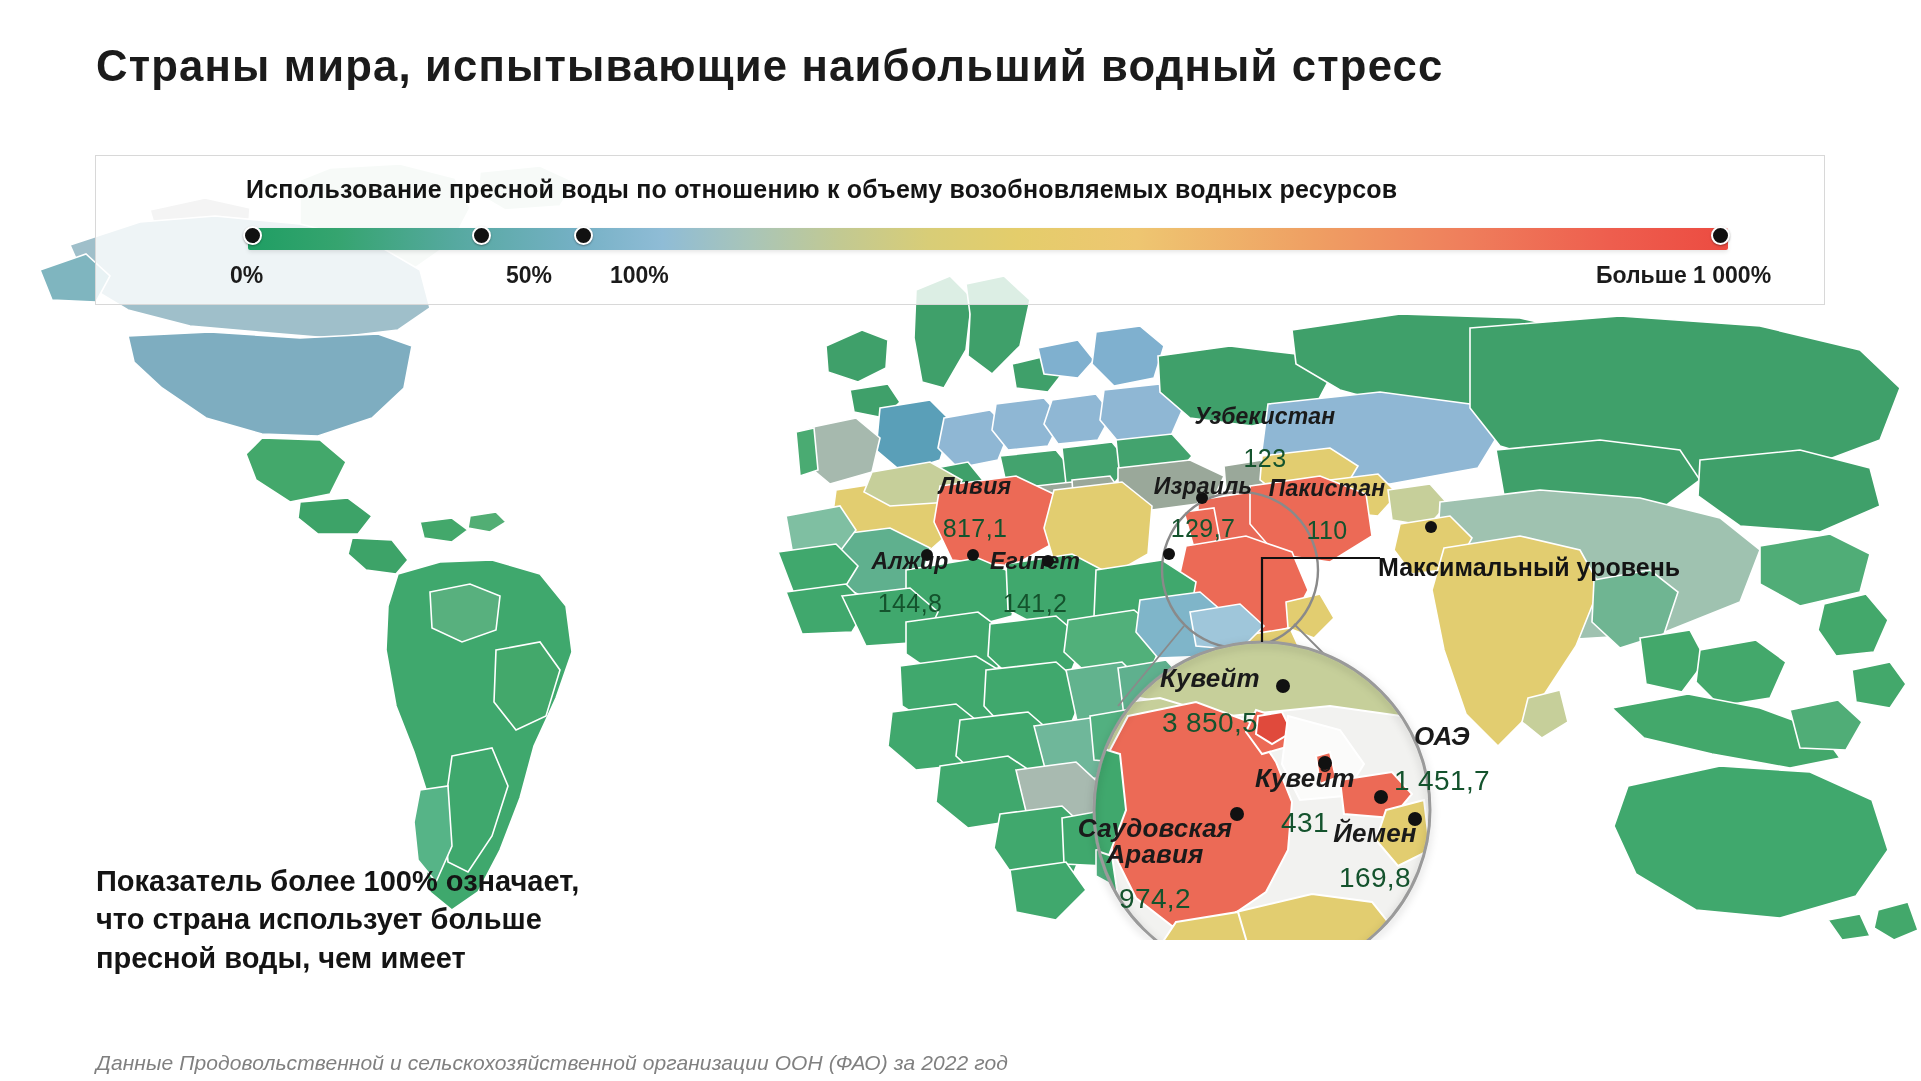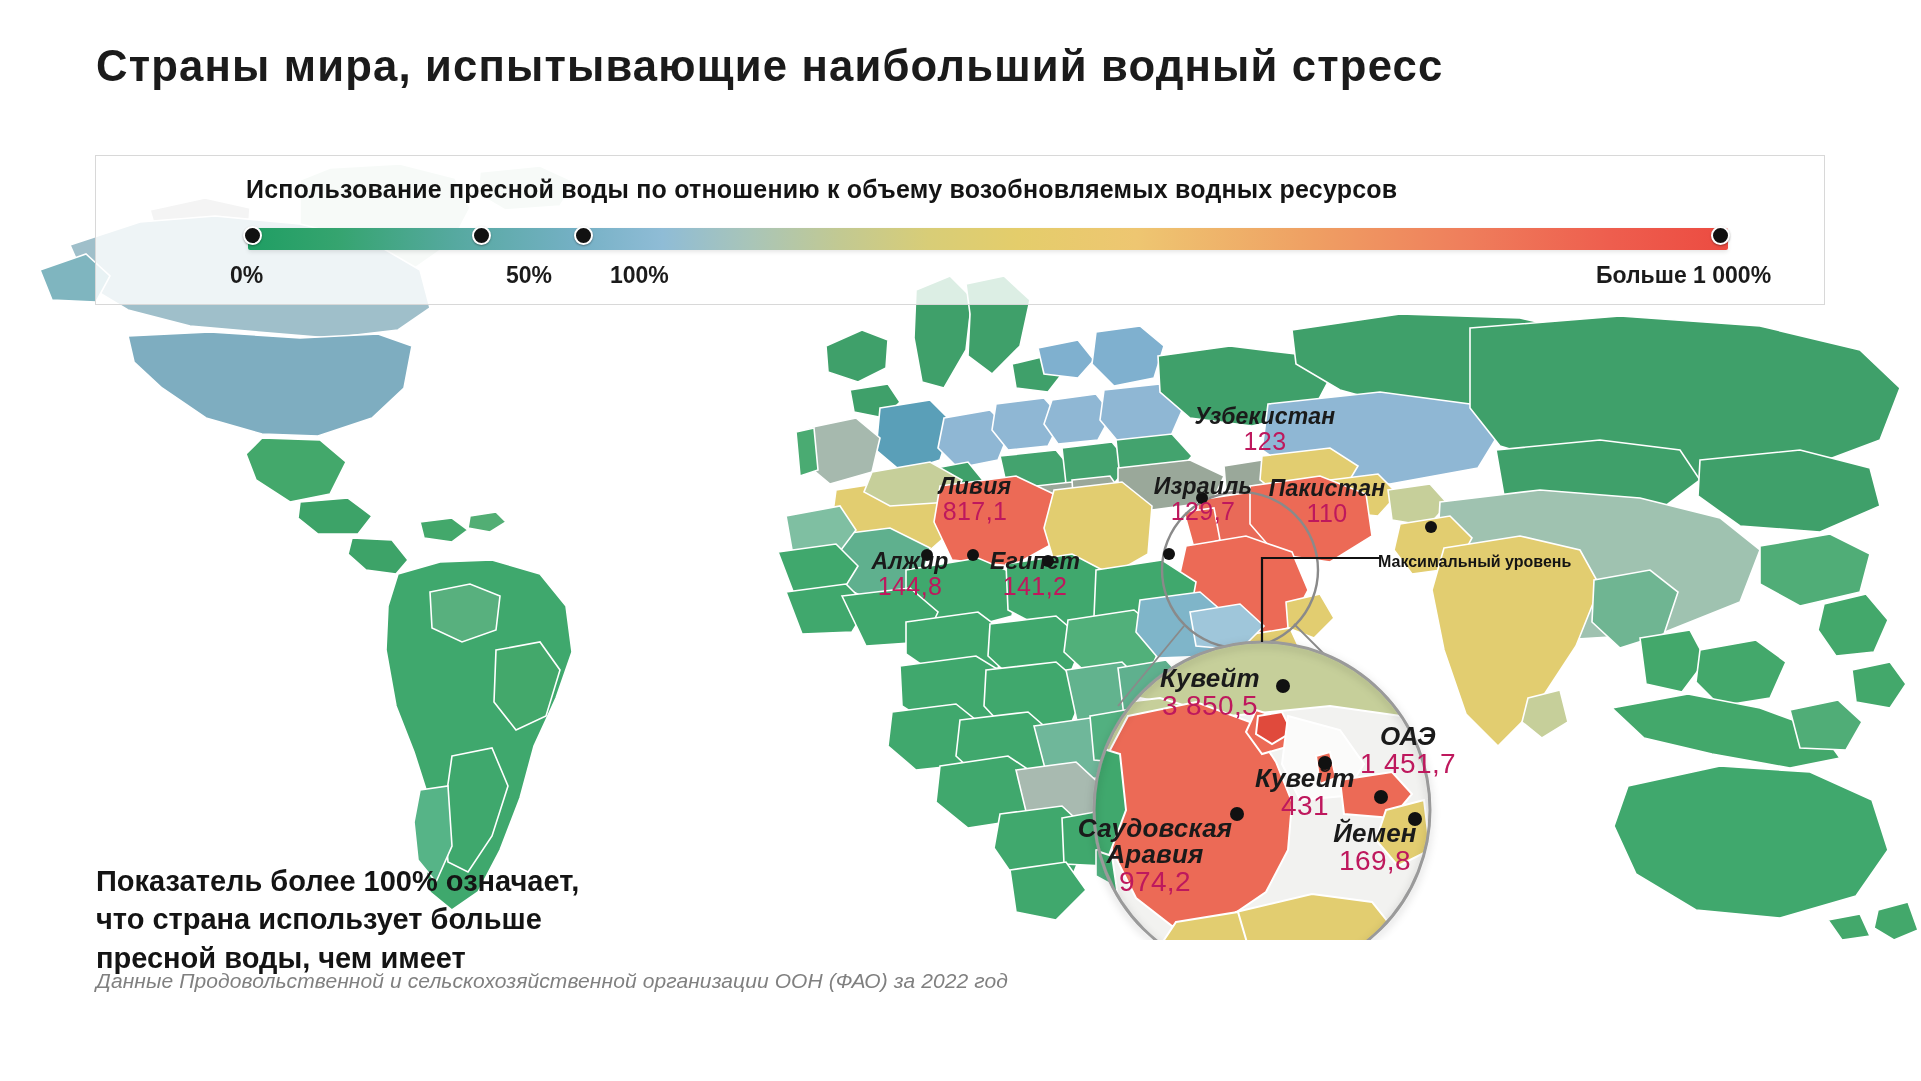--- a/index.html
+++ b/index.html
@@ -67,43 +67,43 @@
     white-space:nowrap;
   }
 
   
   .clabel{position:absolute;text-align:center;white-space:nowrap;line-height:1.0;}
   .clabel .nm{
     font-size:23px;font-style:italic;font-weight:700;color:#1a1a1a;
     display:block;letter-spacing:.2px;
   }
   .clabel .vl{
-    font-size:25px;color:#be185d;display:block;margin-top:1px;letter-spacing:.4px;
+    font-size:25px;color:#14532d;display:block;margin-top:18px;letter-spacing:.4px;
   }
   .pt{position:absolute;width:12px;height:12px;border-radius:50%;background:#111;}
 
   
   .ilabel .nm{font-size:26px;}
   .ilabel .vl{font-size:28px;}
 
   
   .callout{
     position:absolute;left:1378px;top:552px;width:470px;
-    font-size:16px;font-weight:700;line-height:1.24;color:#141414;
+    font-size:25px;font-weight:700;line-height:1.24;color:#141414;
   }
 
   
   .note{
     position:absolute;left:96px;top:862px;width:540px;
     font-size:29px;font-weight:700;line-height:1.32;color:#141414;
   }
 
   
   .source{
-    position:absolute;left:96px;top:969px;
+    position:absolute;left:96px;top:1051px;
     font-size:21px;font-style:italic;color:#808080;letter-spacing:.1px;
   }
 </style>
 </head>
 <body>
 
 <div id="stage">
 
   <div id="mapwrap">
   <svg id="mapsvg" viewBox="0 0 1921 790" xmlns="http://www.w3.org/2000/svg">
@@ -330,21 +330,21 @@
     <span class="vl">3 850,5</span>
   </div>
   <div class="pt" style="left:1276px;top:679px;width:14px;height:14px;"></div>
 
   <div class="clabel ilabel" style="left:1225px;top:765px;width:160px;">
     <span class="nm">Кувейт</span>
     <span class="vl">431</span>
   </div>
   <div class="pt" style="left:1318px;top:756px;width:14px;height:14px;"></div>
 
-  <div class="clabel ilabel" style="left:1313px;top:723px;width:190px;">
+  <div class="clabel ilabel" style="left:1347px;top:723px;width:190px;">
     <span class="nm">ОАЭ</span>
     <span class="vl">1 451,7</span>
   </div>
   <div class="pt" style="left:1374px;top:790px;width:14px;height:14px;"></div>
 
   <div class="clabel ilabel" style="left:1040px;top:815px;width:230px;">
     <span class="nm">Саудовская</span>
     <span class="nm">Аравия</span>
     <span class="vl">974,2</span>
   </div>

